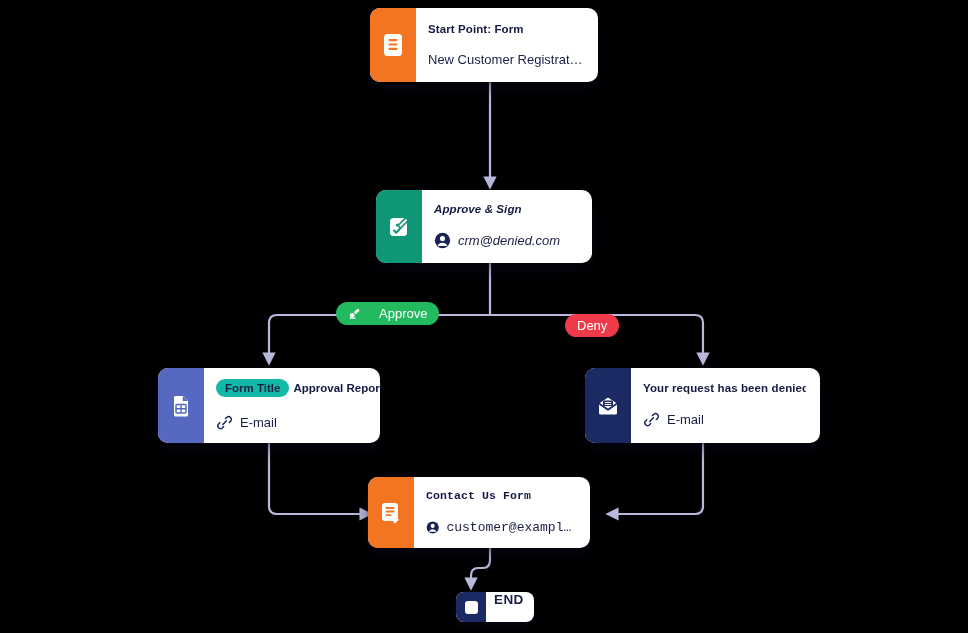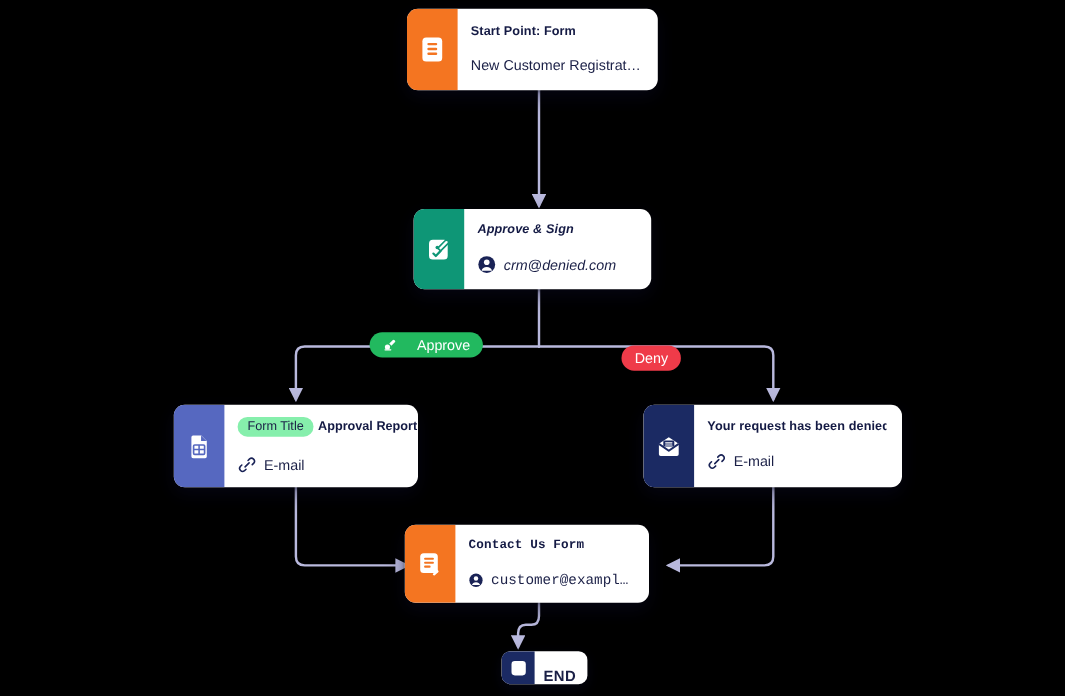--- a/index.html
+++ b/index.html
@@ -61,24 +61,24 @@
     gap: 7px;
     font-size: 13px;
     color: #1a1f46;
     white-space: nowrap;
     overflow: hidden;
   }
   .node-sub-text { overflow: hidden; text-overflow: ellipsis; }
 
   .chip {
     display: inline-block;
-    background: #86efac;
+    background: #14b8a6;
     color: #1a1f46;
     font-size: 11.5px;
-    font-weight: normal;
+    font-weight: bold;
     border-radius: 11px;
     padding: 3px 9px;
     margin-right: 4px;
   }
   .chip-row {
     display: flex;
     align-items: center;
     font-size: 11.5px;
     font-weight: bold;
     color: #141a44;
@@ -104,21 +104,21 @@
     white-space: nowrap;
     z-index: 5;
   }
   .pill-approve { background: #22b95f; }
   .pill-deny    { background: #ef3b49; }
 
   
   .end-node {
     position: absolute;
     display: flex;
-    align-items: flex-end;
+    align-items: flex-start;
     background: #ffffff;
     border-radius: 8px;
     overflow: hidden;
     box-shadow: 0 4px 12px rgba(10,12,40,0.5);
     z-index: 5;
   }
   .end-square {
     width: 30px; height: 30px;
     background: #1b2a63;
     display: flex; align-items: center; justify-content: center;

